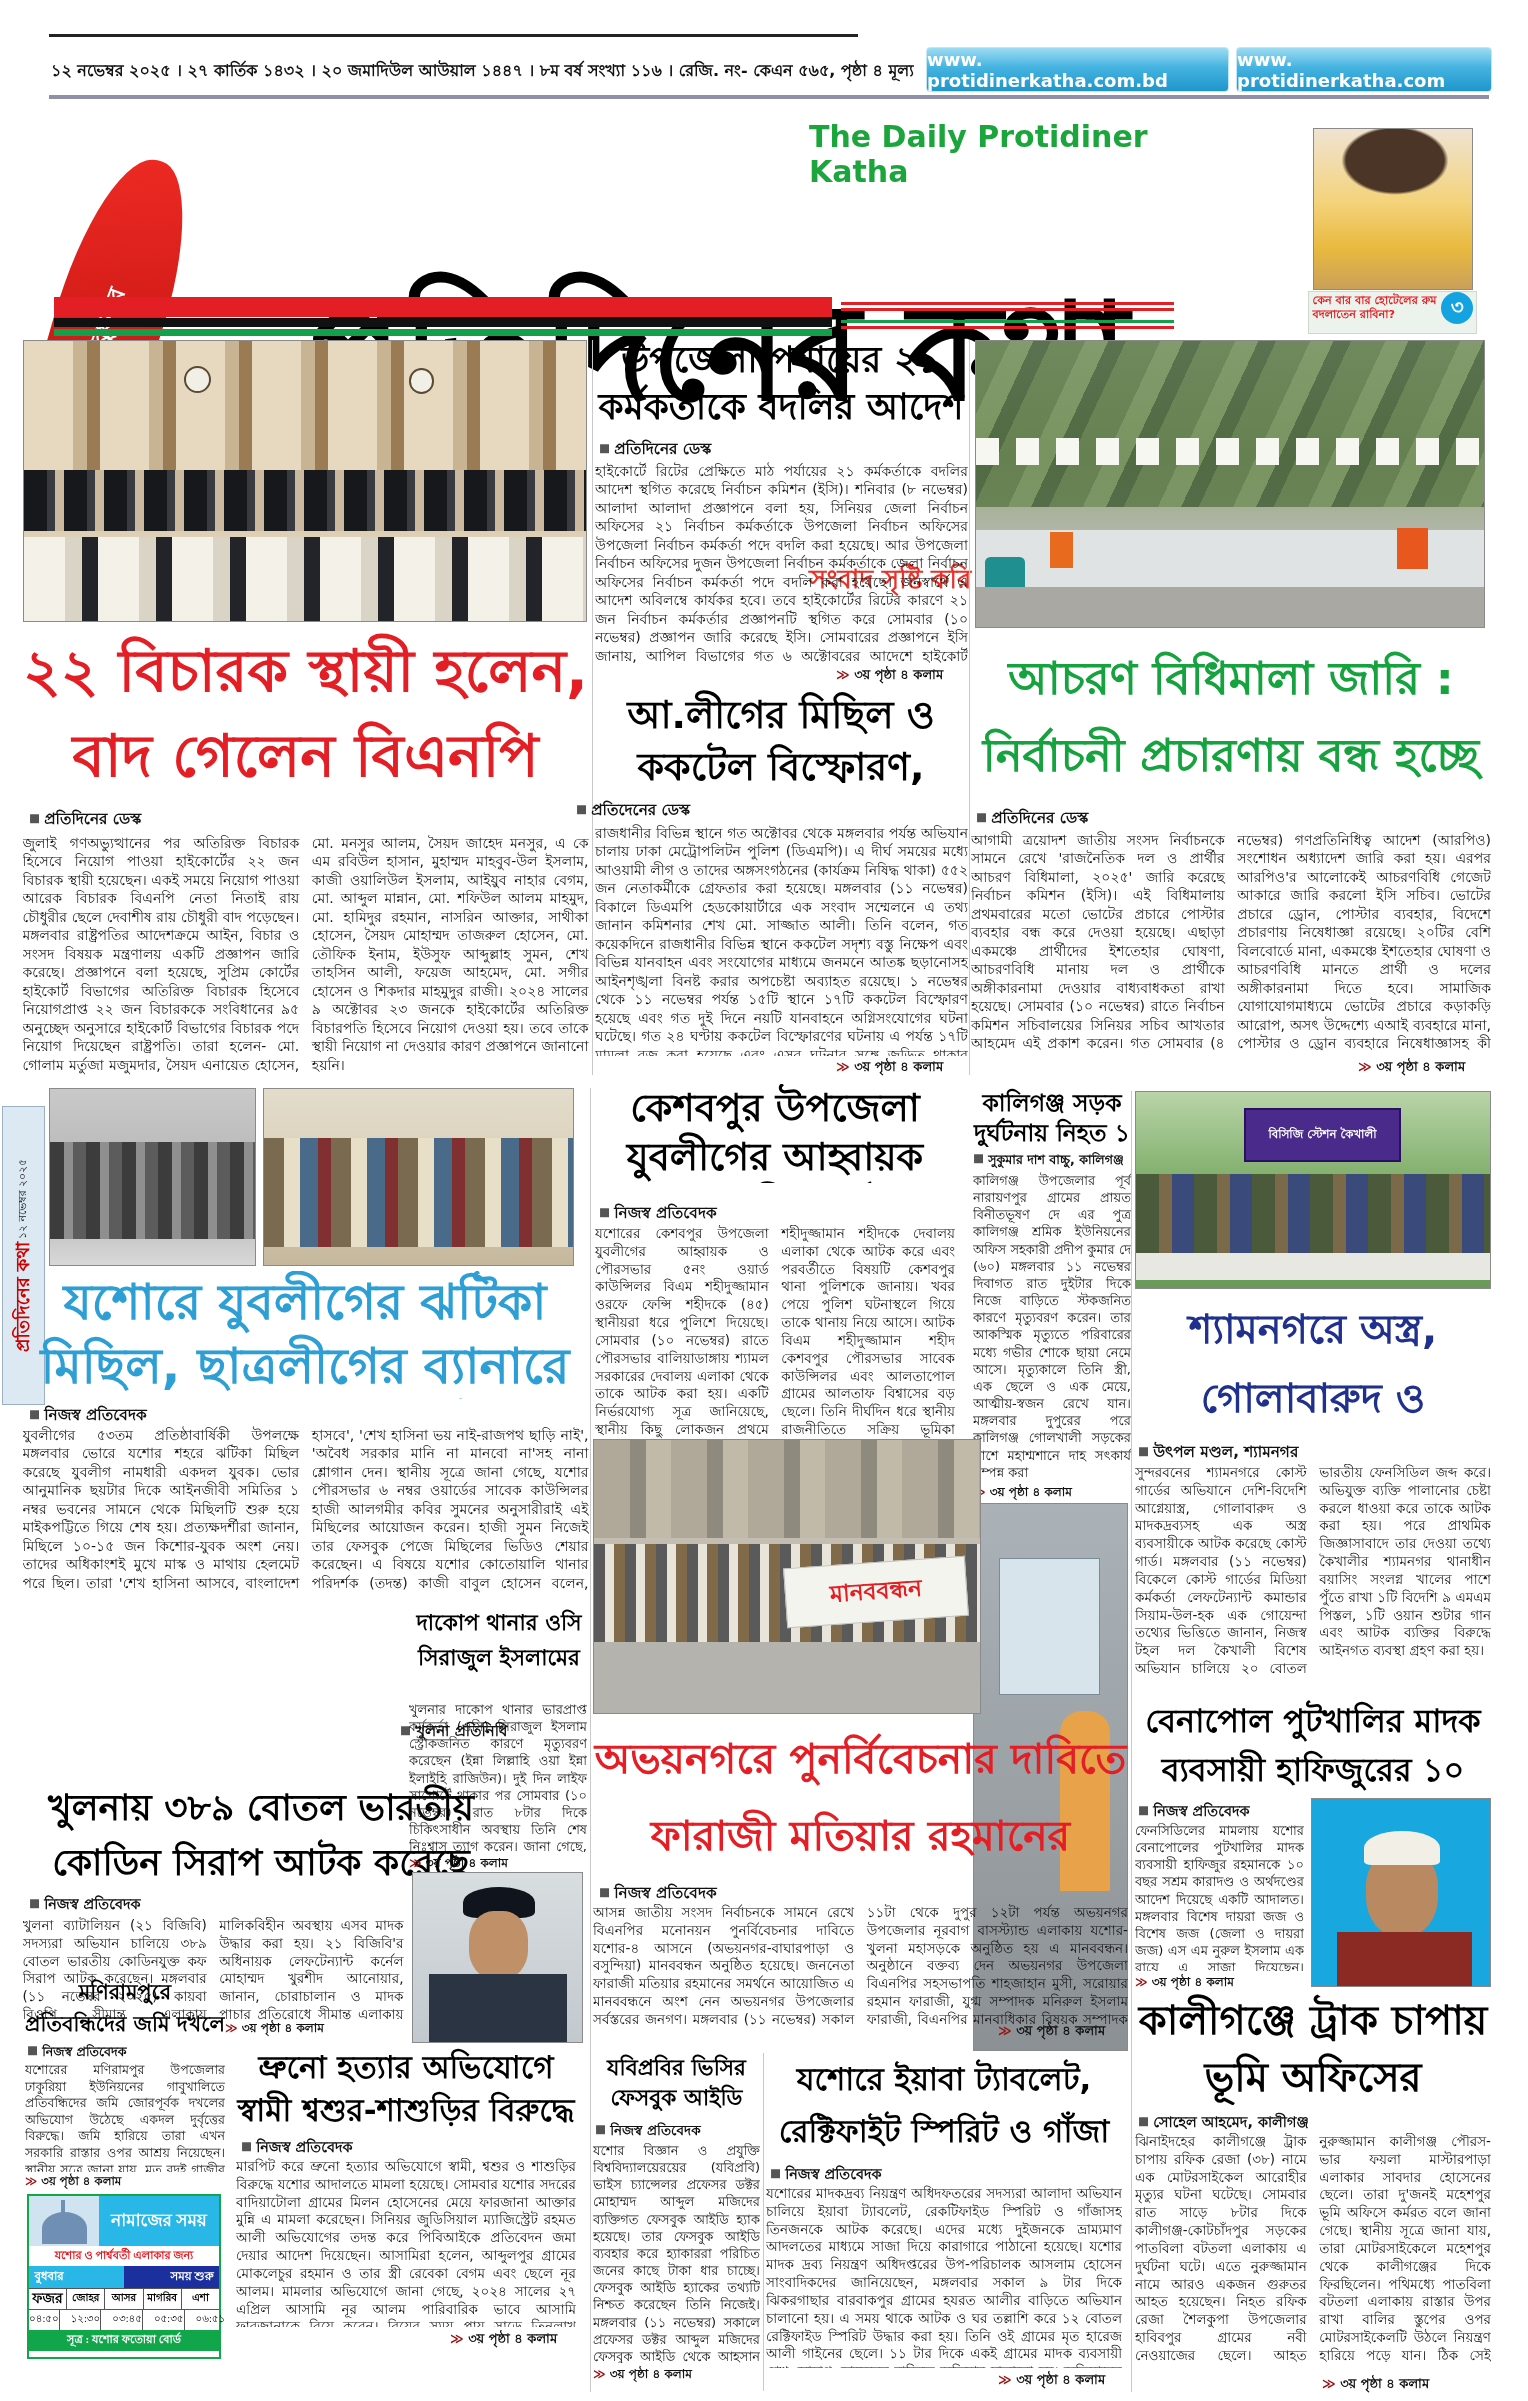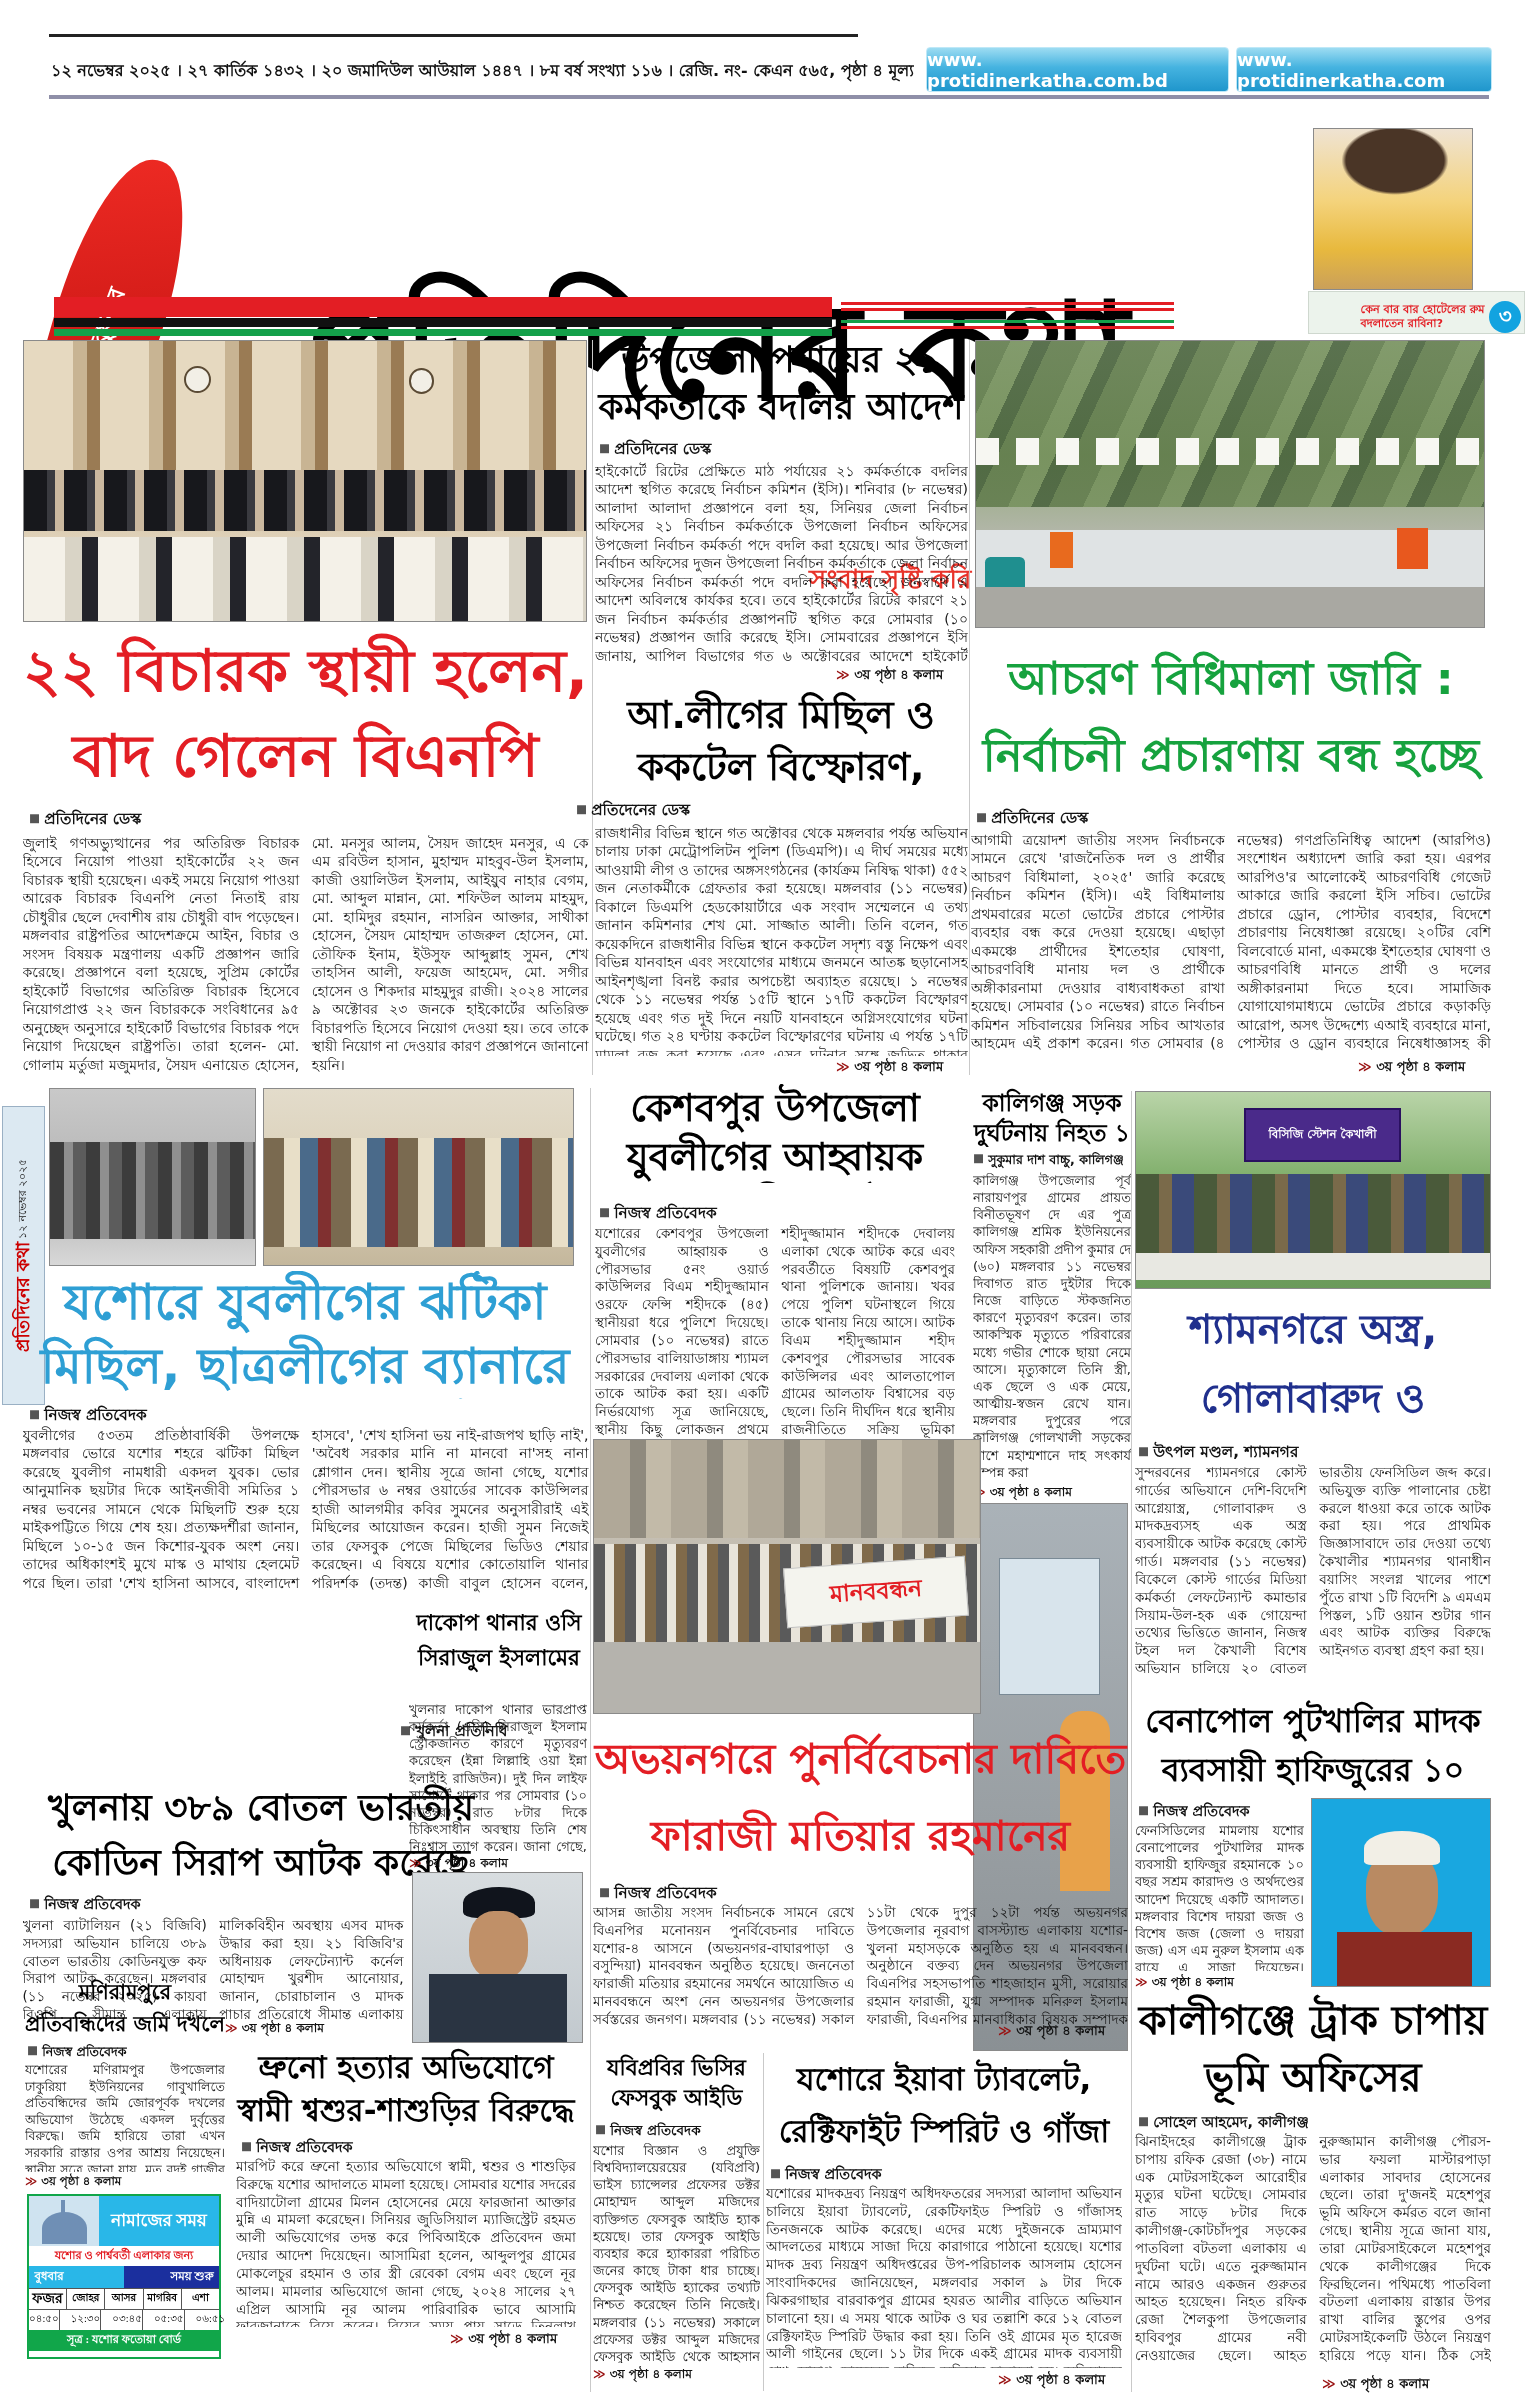--- a/index.html
+++ b/index.html
@@ -21,32 +21,33 @@
 <body>
 
 <div id="page">
 
   <div class="abs" style="left:49px;top:34px;width:809px;height:2.7px;background:#222;"></div>
   <div class="abs" style="left:51px;top:58px;width:863px;height:31px;font-size:16px;font-weight:bold;color:#111;white-space:nowrap;overflow:hidden;">১২ নভেম্বর ২০২৫ । ২৭ কার্তিক ১৪৩২ । ২০ জমাদিউল আউয়াল ১৪৪৭ । ৮ম বর্ষ সংখ্যা ১১৬ । রেজি. নং- কেএন ৫৬৫, পৃষ্ঠা ৪ মূল্য ৪ টাকা</div>
   <div class="abs webbox" style="left:926px;top:47px;width:301px;height:43px;">www. protidinerkatha.com.bd</div>
   <div class="abs webbox" style="left:1236px;top:47px;width:254px;height:43px;">www. protidinerkatha.com</div>
   <div class="abs" style="left:49px;top:95px;width:1440px;height:3.6px;background:#8f8fa8;"></div>
 
+  <div class="abs" style="left:809px;top:119px;width:414px;height:45px;color:#1ca53c;font-size:30px;font-weight:bold;">The Daily Protidiner Katha</div>
 
   <div class="abs" style="left:54px;top:153px;width:108px;height:342px;background:linear-gradient(160deg,#ef2b24,#b80d0d);border-radius:55% 45% 60% 40%;transform:rotate(16deg);"></div>
   <div class="abs" style="left:61px;top:270px;width:117px;color:#ffffff;font-size:23.4px;font-weight:bold;transform:rotate(-70deg);">বুধবার</div>
 
   <div class="abs" style="left:225px;top:175px;width:980px;height:355px;font-size:135px;font-weight:bold;color:#000;text-align:center;line-height:355px;white-space:nowrap;overflow:hidden;">প্রতিদিনের কথা</div>
 
   <div class="abs" style="left:809px;top:559px;width:414px;height:50px;color:#e8332a;font-size:26px;font-weight:bold;">সংবাদ সৃষ্টি করি না, পরিবেশন করি</div>
 
   <div class="photo" style="left:1313px;top:128px;width:160px;height:162px;background:linear-gradient(180deg,#efe3d2 0%,#f4d37c 45%,#e8b93e 75%,#caa05a 100%);">
     <div class="abs" style="left:18px;top:-9px;width:126px;height:81px;background:radial-gradient(ellipse at center,#4a3526 55%,transparent 60%);"></div>
   </div>
-  <div class="abs" style="left:1308px;top:291px;width:167px;height:41px;background:#ecf3ec;border:0.9px solid #cfd8cf;display:flex;align-items:flex-end;padding-left:48px;">
+  <div class="abs" style="left:1308px;top:291px;width:167px;height:41px;background:#ecf3ec;border:0.9px solid #cfd8cf;display:flex;align-items:flex-start;">
     <div style="flex:1;color:#e31e24;font-weight:bold;font-size:11.2px;line-height:1.25;padding:1.8px 3.6px;">কেন বার বার হোটেলের রুম বদলাতেন রাবিনা?</div>
     <div style="width:32px;height:32px;margin-right:2.7px;border-radius:50%;background:#12a3e0;color:#fff;font-size:20px;font-weight:bold;display:flex;align-items:center;justify-content:center;">৩</div>
   </div>
 
   <div class="abs" style="left:54px;top:297px;width:778px;height:20px;background:#e31e24;"></div>
   <div class="abs" style="left:54px;top:318px;width:778px;height:9px;background:#111;"></div>
   <div class="abs" style="left:54px;top:329px;width:778px;height:7.2px;background:#14a04a;"></div>
   <div class="abs" style="left:841px;top:302px;width:333px;height:2.7px;background:#e31e24;"></div>
   <div class="abs" style="left:841px;top:308px;width:333px;height:2.7px;background:#e31e24;"></div>
   <div class="abs" style="left:841px;top:320px;width:333px;height:2.7px;background:#14a04a;"></div>

